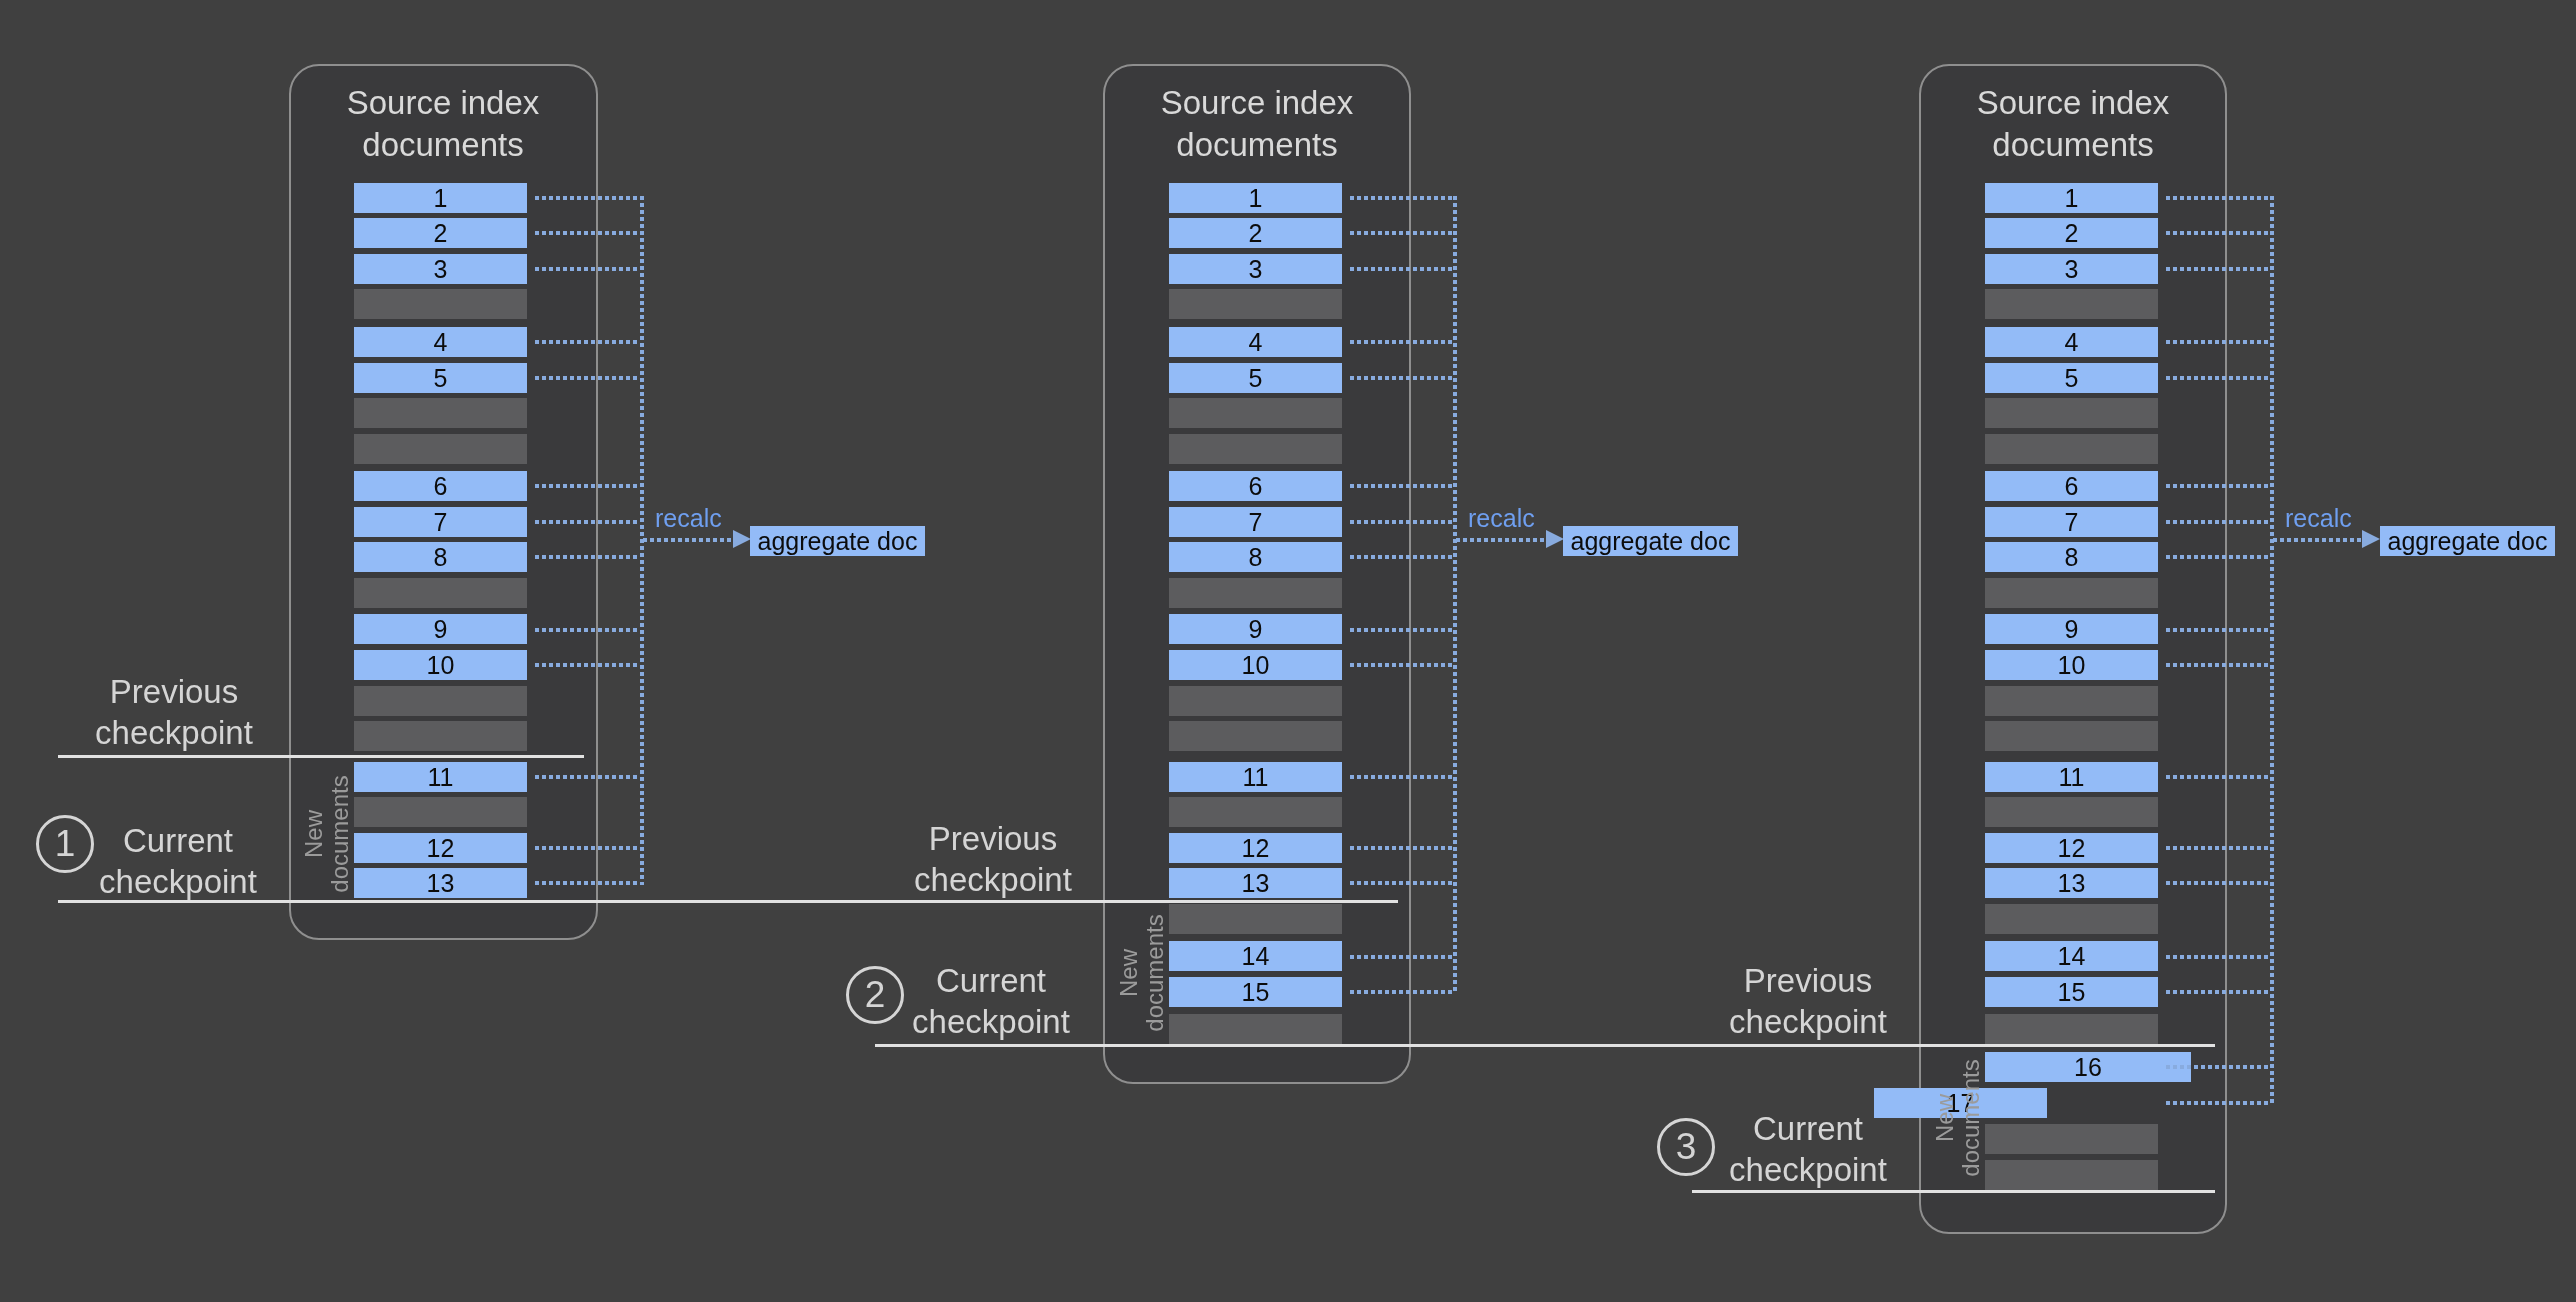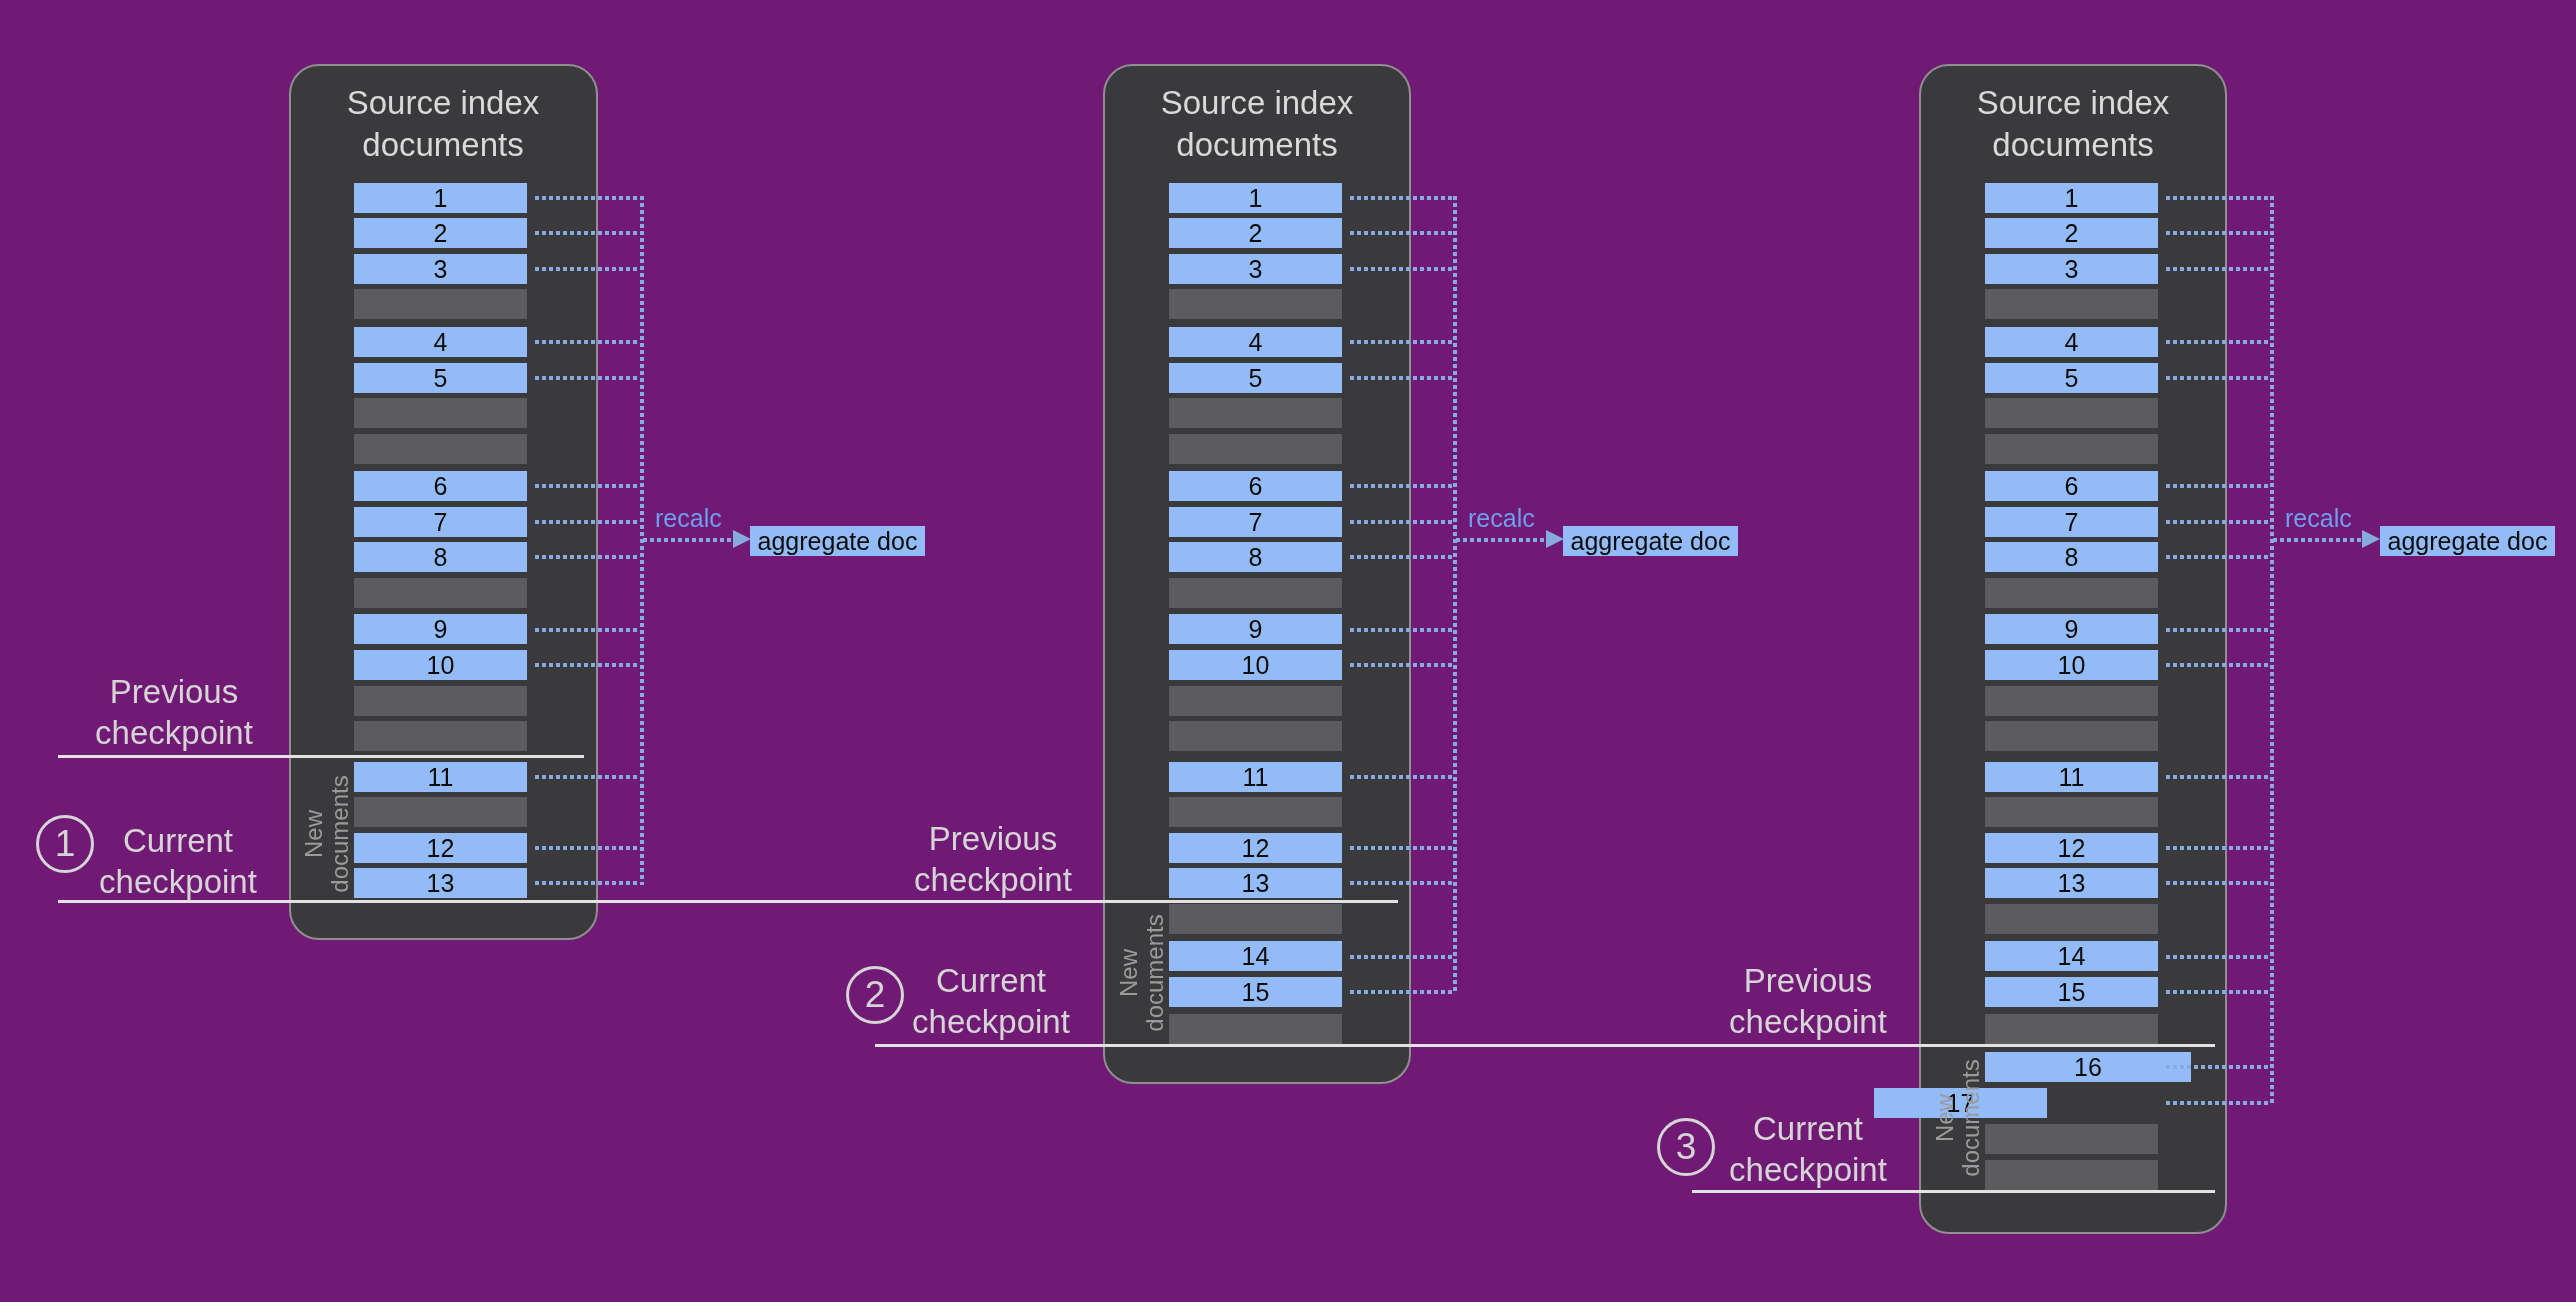--- a/index.html
+++ b/index.html
@@ -1,18 +1,18 @@
 <!DOCTYPE html>
 <html style="font-size:15px"><head>
 <meta charset="utf-8">
 <style>
   html,body{margin:0;padding:0;background:#161618;}
   #stage{
     position:relative;width:2576px;height:1302px;overflow:hidden;
-    background:#701a75;
+    background:#404040;
     font-family:"Liberation Sans", sans-serif;
   }
   .panel{
     position:absolute;background:#3a3a3c;
     border:2.8px solid #8f8f8f;border-radius:30px;
     box-sizing:border-box;
   }
   .panel-title{
     position:absolute;text-align:center;color:#d9d9d9;
     font-size:33px;line-height:42px;

